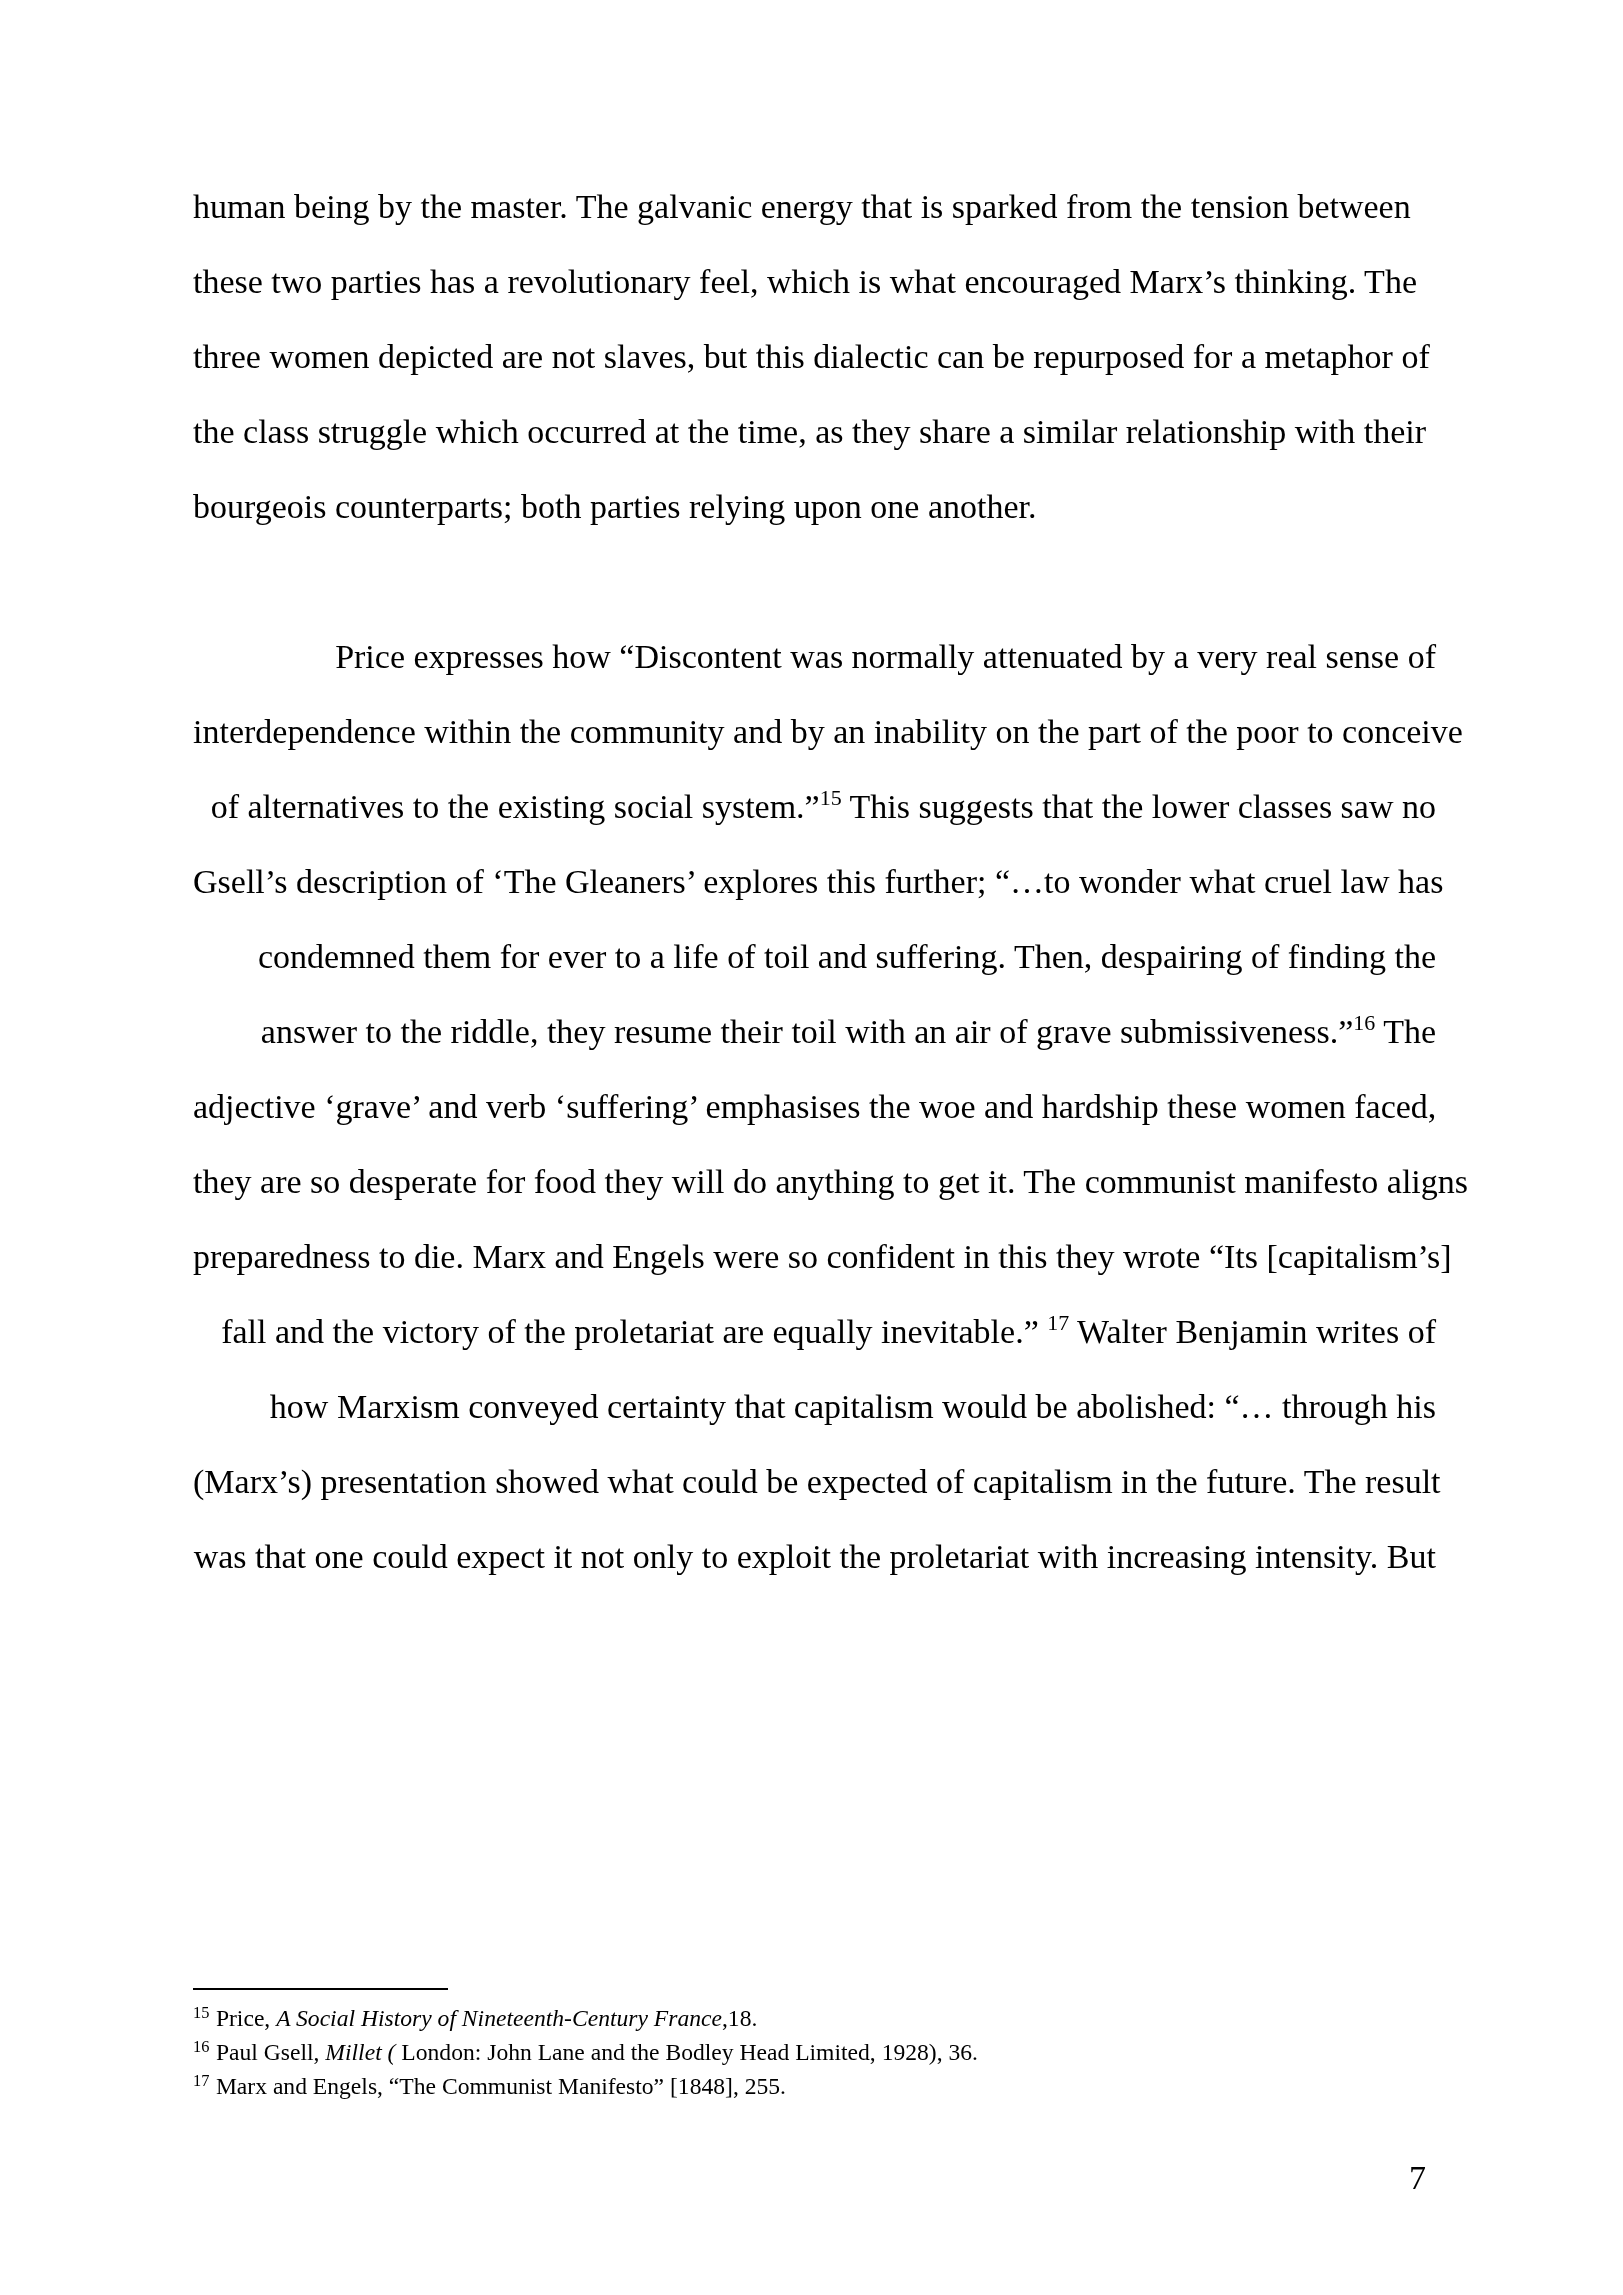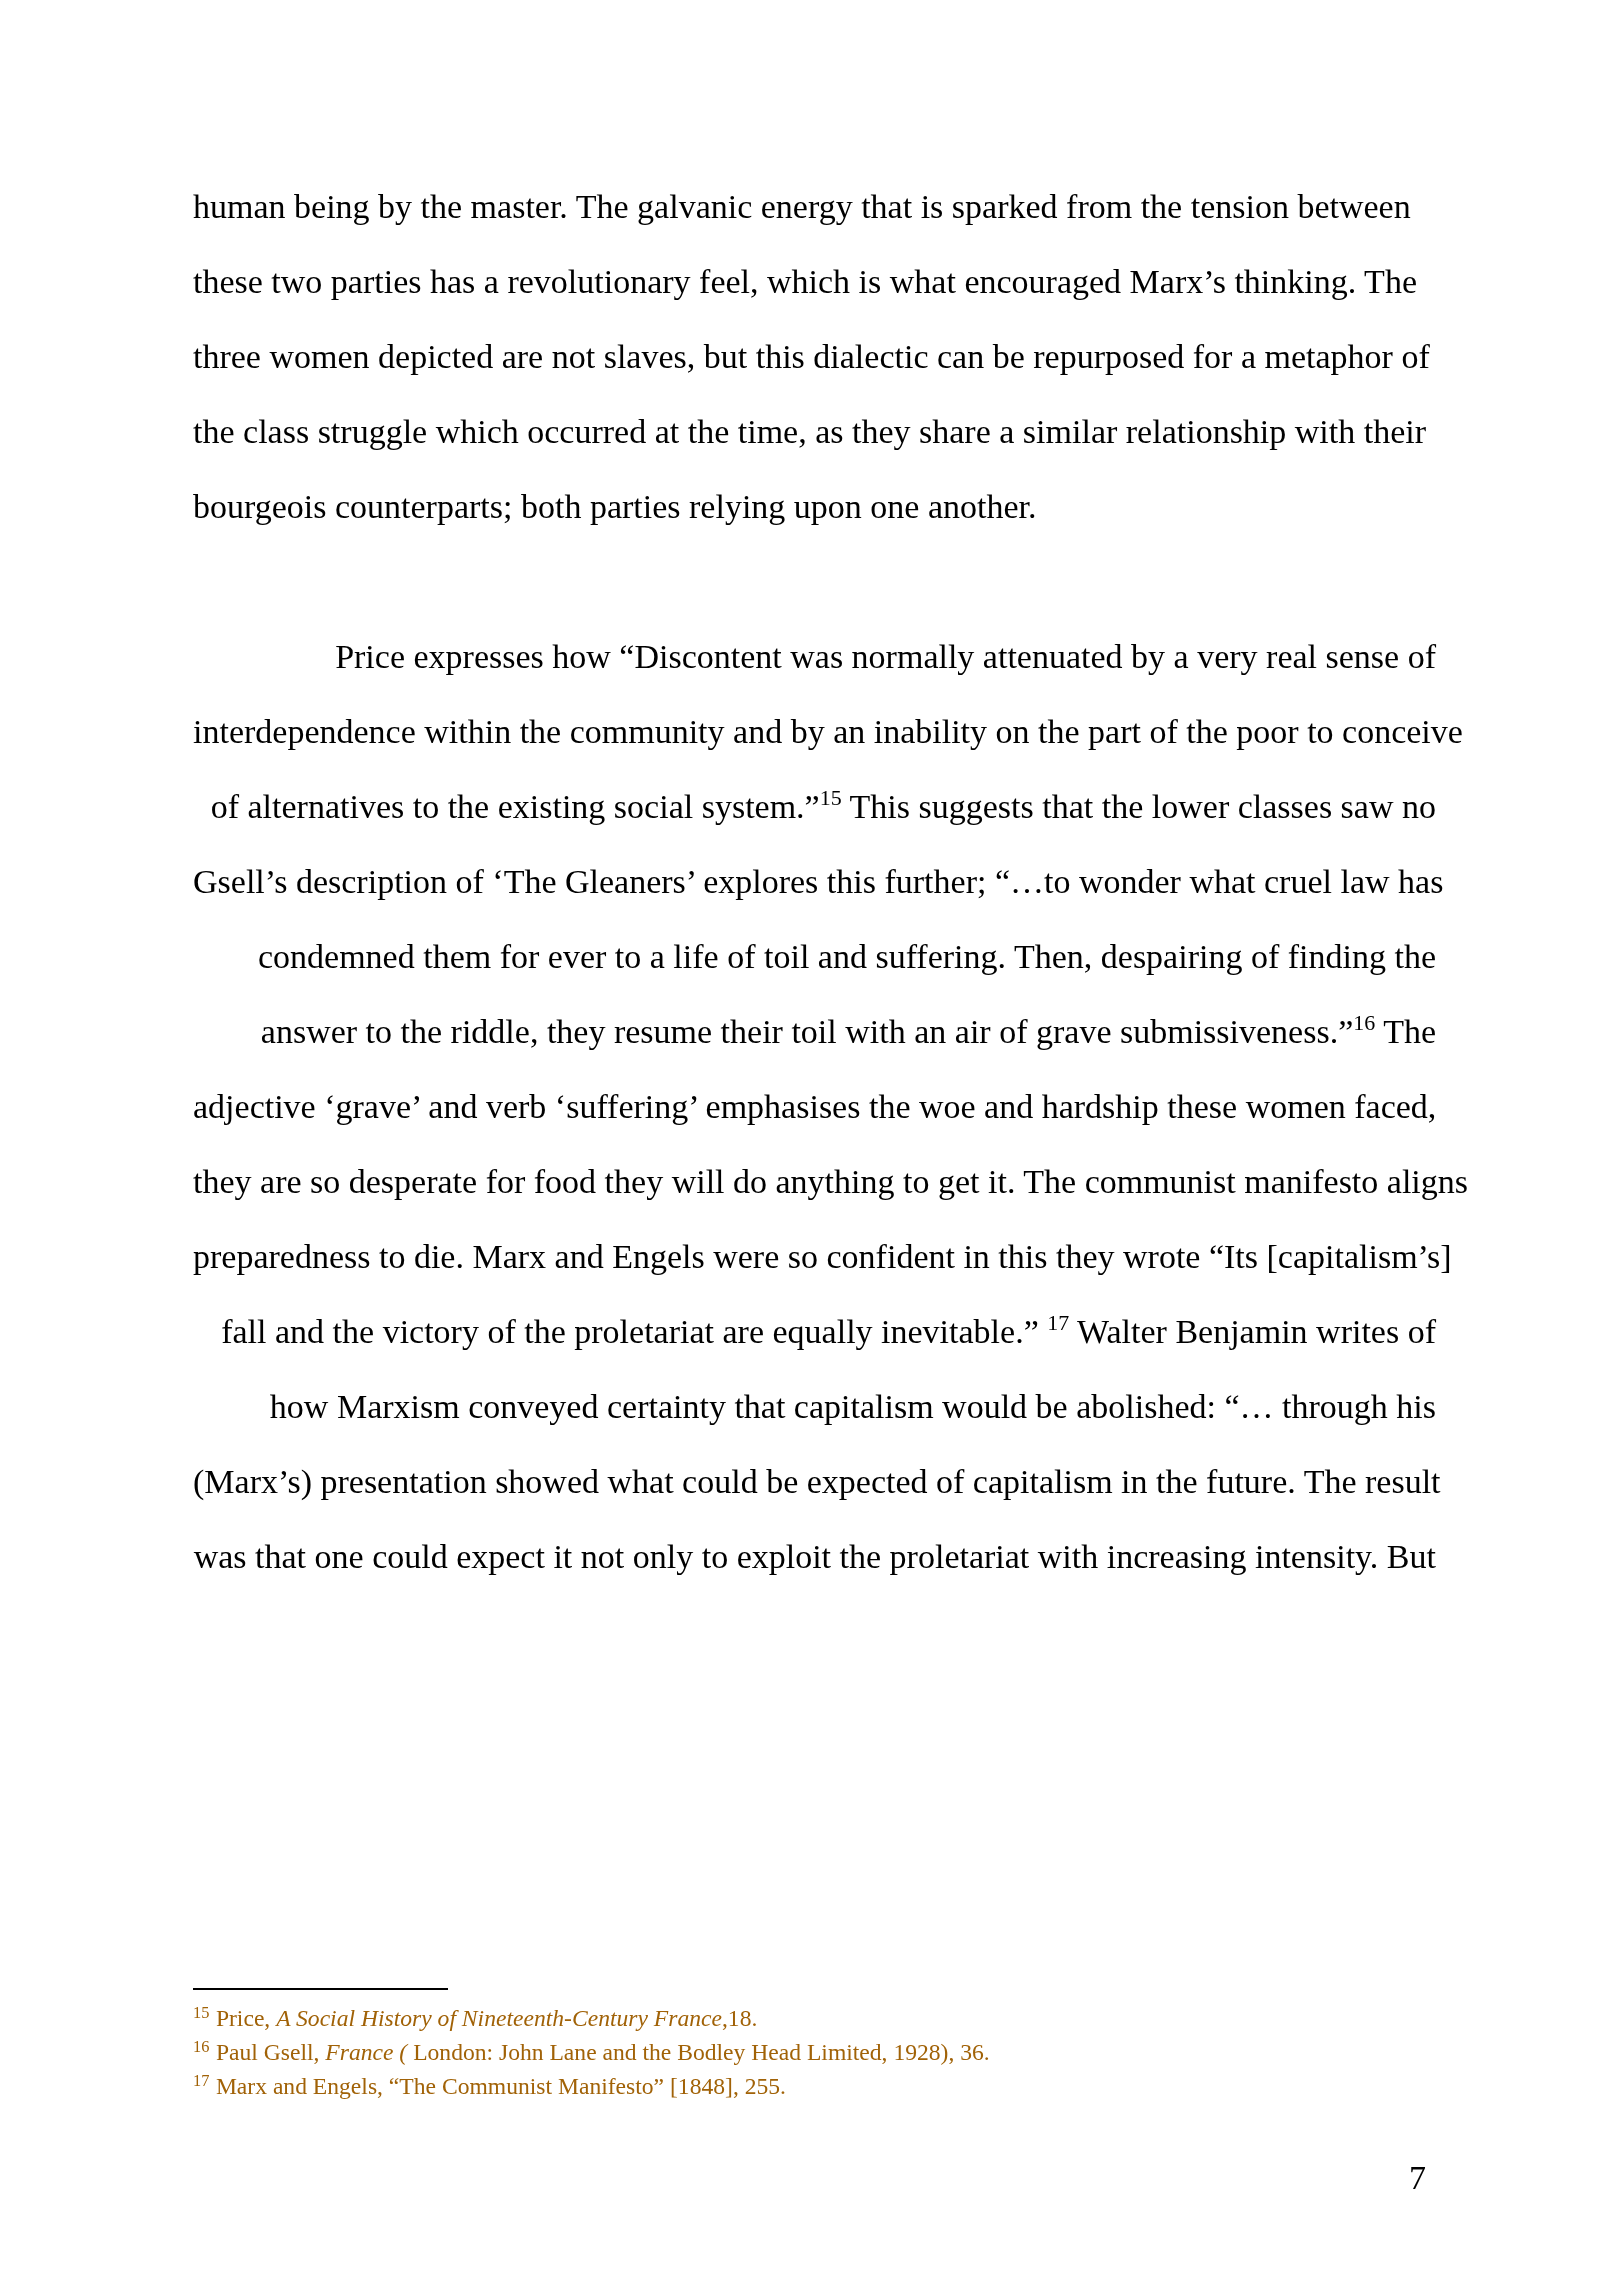--- a/index.html
+++ b/index.html
@@ -51,21 +51,21 @@
     height: 2px;
     background: #000000;
   }
   .footnotes {
     position: absolute;
     left: 193px;
     top: 2001px;
     width: 1243px;
     font-size: 23.6px;
     line-height: 34px;
-    color: #a16207;
+    color: #000000;
   }
   .footnote {
     height: 34px;
     line-height: 34px;
     white-space: nowrap;
   }
   .fn-num {
     font-size: 16.4px;
     position: relative;
     top: -7.9px;
@@ -108,20 +108,20 @@
         <div class="line"><span>how Marxism conveyed certainty that capitalism would be abolished: “… through his</span></div>
         <div class="line"><span>(Marx’s) presentation showed what could be expected of capitalism in the future. The result</span></div>
         <div class="line"><span>was that one could expect it not only to exploit the proletariat with increasing intensity. But</span></div>
       </div>
     </main>
 
   <div class="fn-sep"></div>
 
   <section class="footnotes" id="footnotes-list">
       <div class="footnote"><span class="fn-num">15</span><span>Price, </span><span class="italic">A Social History of Nineteenth-Century France</span><span>,18.</span></div>
-      <div class="footnote"><span class="fn-num">16</span><span>Paul Gsell, </span><span class="italic">France (</span><span> London: John Lane and the Bodley Head Limited, 1928), 36.</span></div>
+      <div class="footnote"><span class="fn-num">16</span><span>Paul Gsell, </span><span class="italic">Millet (</span><span> London: John Lane and the Bodley Head Limited, 1928), 36.</span></div>
       <div class="footnote"><span class="fn-num">17</span><span>Marx and Engels, “The Communist Manifesto” [1848], 255.</span></div>
     </section>
 
   <div class="page-number">7</div>
 
 </div>
 
 
 </body></html>

